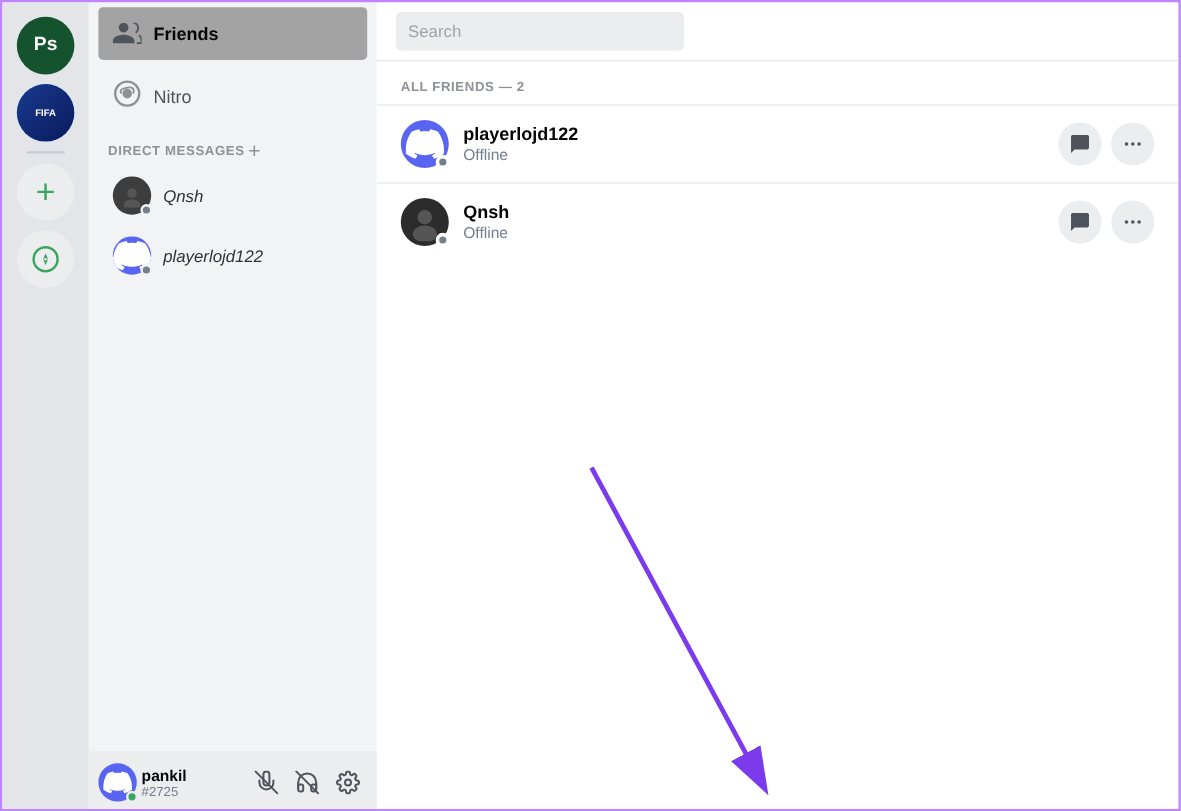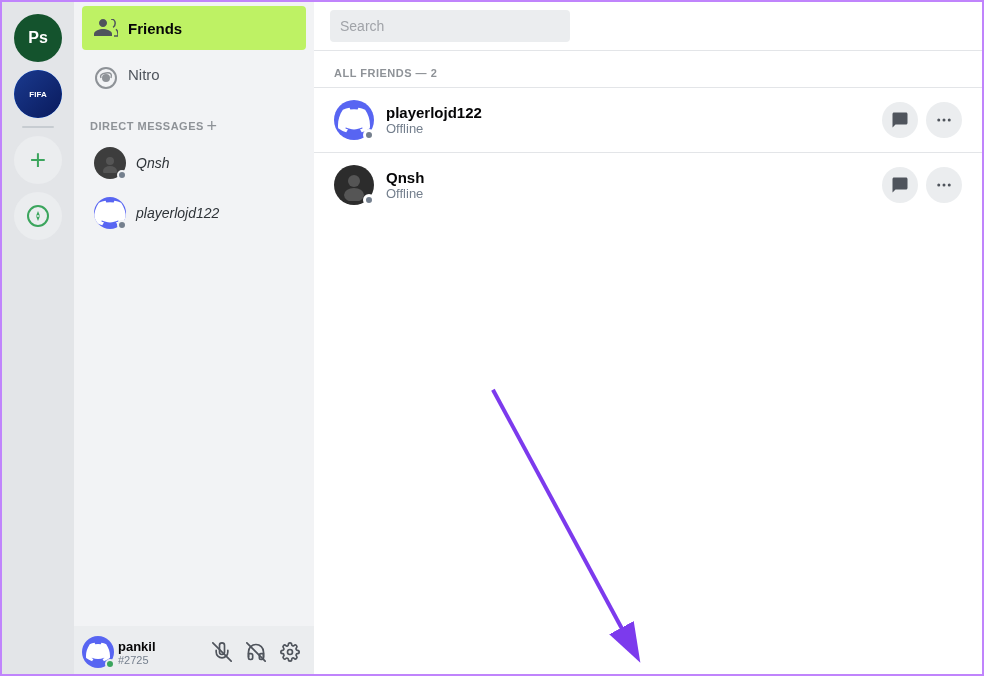--- a/index.html
+++ b/index.html
@@ -79,21 +79,21 @@
       flex-direction: column;
       flex-shrink: 0;
       height: 676px;
     }
 
     .friends-item {
       display: flex;
       align-items: center;
       gap: 10px;
       padding: 10px 12px;
-      background: #bef264;
+      background: #a3a3a3;
       cursor: pointer;
       margin: 4px 8px;
       border-radius: 4px;
     }
 
     .friends-item .friends-icon {
       width: 24px;
       height: 24px;
       display: flex;
       align-items: center;
@@ -102,21 +102,21 @@
     }
 
     .friends-label {
       font-size: 15px;
       font-weight: 600;
       color: #060607;
     }
 
     .nitro-item {
       display: flex;
-      align-items: flex-start;
+      align-items: flex-end;
       gap: 10px;
       padding: 10px 12px;
       cursor: pointer;
       margin: 2px 8px;
       border-radius: 4px;
     }
 
     .nitro-icon {
       width: 24px;
       height: 24px;

